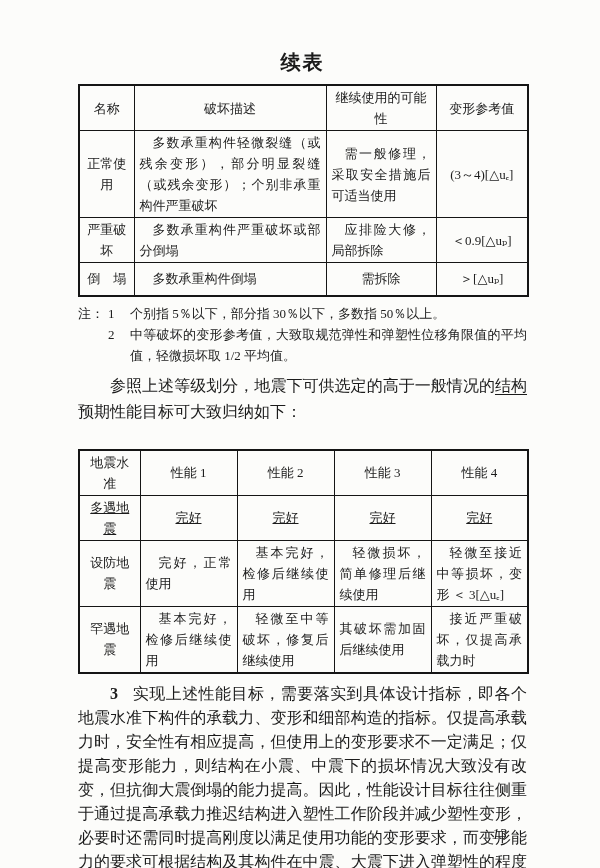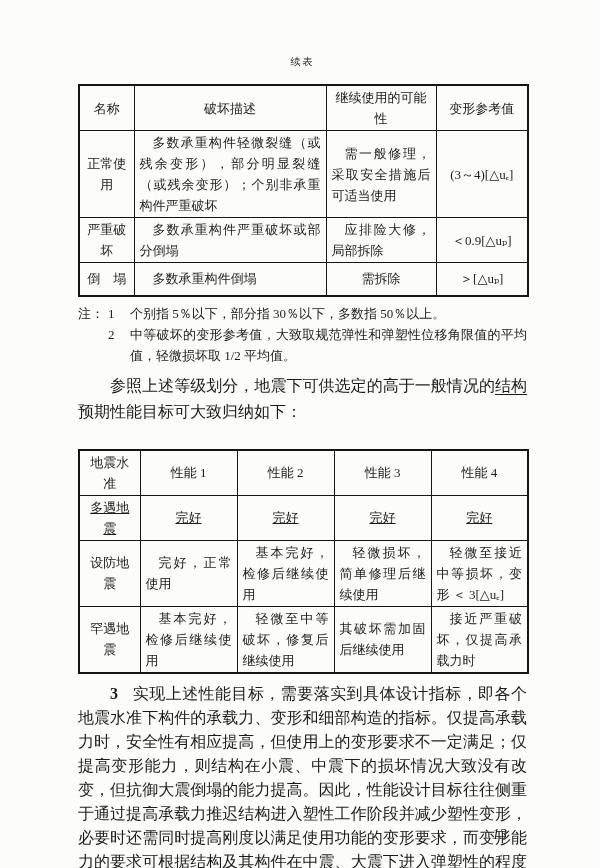--- a/index.html
+++ b/index.html
@@ -6,21 +6,21 @@
   body {
     width: 600px; height: 868px;
     background: #fcfcfa;
     color: #1b1b1b;
     font-family: "Liberation Serif", "DejaVu Serif", serif;
     position: relative;
     overflow: hidden;
   }
   .content { position: absolute; left: 78px; top: 0; width: 449px; }
 
-  .tbl-title { margin-top: 52px; text-align: center; font-size: 10px; line-height: 20px; letter-spacing: 2px; }
+  .tbl-title { margin-top: 52px; text-align: center; font-size: 20px; line-height: 20px; letter-spacing: 2px; font-weight: bold; }
 
   table { border-collapse: collapse; table-layout: fixed; width: 449px; border: 2px solid #151515; padding-left: 27px; }
   .t1 { margin-top: 12px; }
   .t2 { margin-top: 24px; }
   th, td {
     border: 1px solid #151515;
     font-size: 13px; line-height: 21px;
     padding: 1px 5px;
     vertical-align: middle;
     font-weight: normal;

